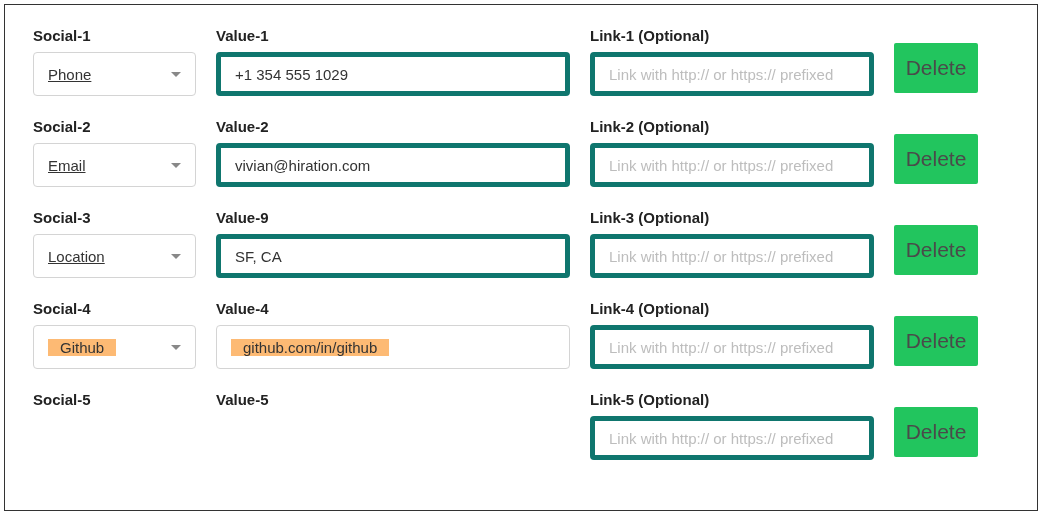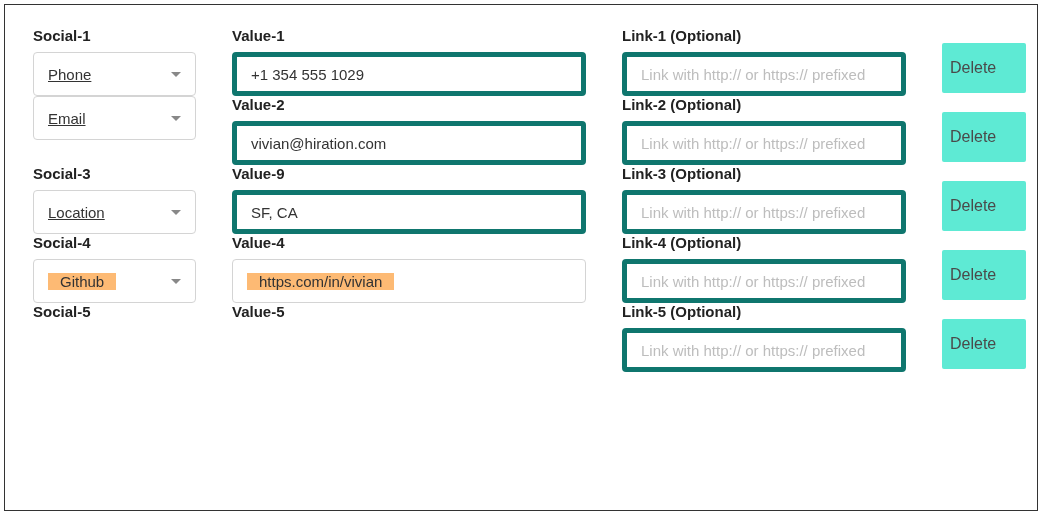--- a/index.html
+++ b/index.html
@@ -10,21 +10,22 @@
     }
     .frame {
       border: 1px solid #333;
       width: 1034px;
       height: 507px;
       padding: 22px 28px 10px 28px;
     }
     .row {
       display: flex;
       align-items: flex-start;
-      gap: 36px;
+      margin-bottom: 22px;
+      gap: 20px;
     }
     .col-social { width: 163px; flex-shrink: 0; }
     .col-value  { width: 354px; flex-shrink: 0; }
     .col-link   { width: 284px; flex-shrink: 0; }
     .col-delete { width: 84px;  flex-shrink: 0; display:flex; align-items:flex-end; height:66px;}
     .label {
       font-size: 15px;
       font-weight: 600;
       color: #222;
       margin-bottom: 8px;
@@ -60,30 +61,30 @@
       padding: 0 14px;
       font-size: 15px;
       color: #333;
       background: #fff;
       outline: none;
     }
     .text-input::placeholder { color: #bdbdbd; }
     .delete-btn {
       width: 100%;
       height: 50px;
-      background: #5eead4;
+      background: #22c55e;
       border: none;
       border-radius: 2px;
       color: #4a4a4a;
-      font-size: 16px;
+      font-size: 21px;
       cursor: pointer;
       line-height: 1.15;
       word-break: break-all;
       padding: 4px 8px;
-      text-align: left;
+      text-align: center;
     }
     .hl { background: #fdba74; display:inline-block; padding: 0 12px;}
     .value-hl {
       display:flex; align-items:center;
       width: 100%; height: 44px;
       border: 1px solid #d4d4d4;
       border-radius: 4px;
       padding: 0 14px;
       font-size: 15px; color:#333; background:#fff;
     }
@@ -109,20 +110,21 @@
       <span class="label">Link-1 (Optional)</span>
       <input class="text-input" type="text" placeholder="Link with http:// or https:// prefixed" style="">
     </div>
     <div class="col-delete">
       <button class="delete-btn">Delete</button>
     </div>
   </div>
 
   <div class="row">
     <div class="col-social">
+      <span class="label">Social-2</span>
       <div class="select-box">
         <span class="select-value">Email</span>
         <span class="caret"></span>
       </div>
     </div>
     <div class="col-value">
       <span class="label">Value-2</span>
       <input class="text-input" type="text" value="vivian@hiration.com" style="">
     </div>
     <div class="col-link">
@@ -159,21 +161,21 @@
     <div class="col-social">
       <span class="label">Social-4</span>
       <div class="select-box">
         <span class="select-value"><span class="hl">Github</span></span>
         <span class="caret"></span>
       </div>
     </div>
     <div class="col-value">
       <span class="label">Value-4</span>
       <div class="value-hl">
-          <span class="hl">https.com/in/vivian</span>
+          <span class="hl">github.com/in/github</span>
         </div>
     </div>
     <div class="col-link">
       <span class="label">Link-4 (Optional)</span>
       <input class="text-input" type="text" placeholder="Link with http:// or https:// prefixed" style="">
     </div>
     <div class="col-delete">
       <button class="delete-btn">Delete</button>
     </div>
   </div>

